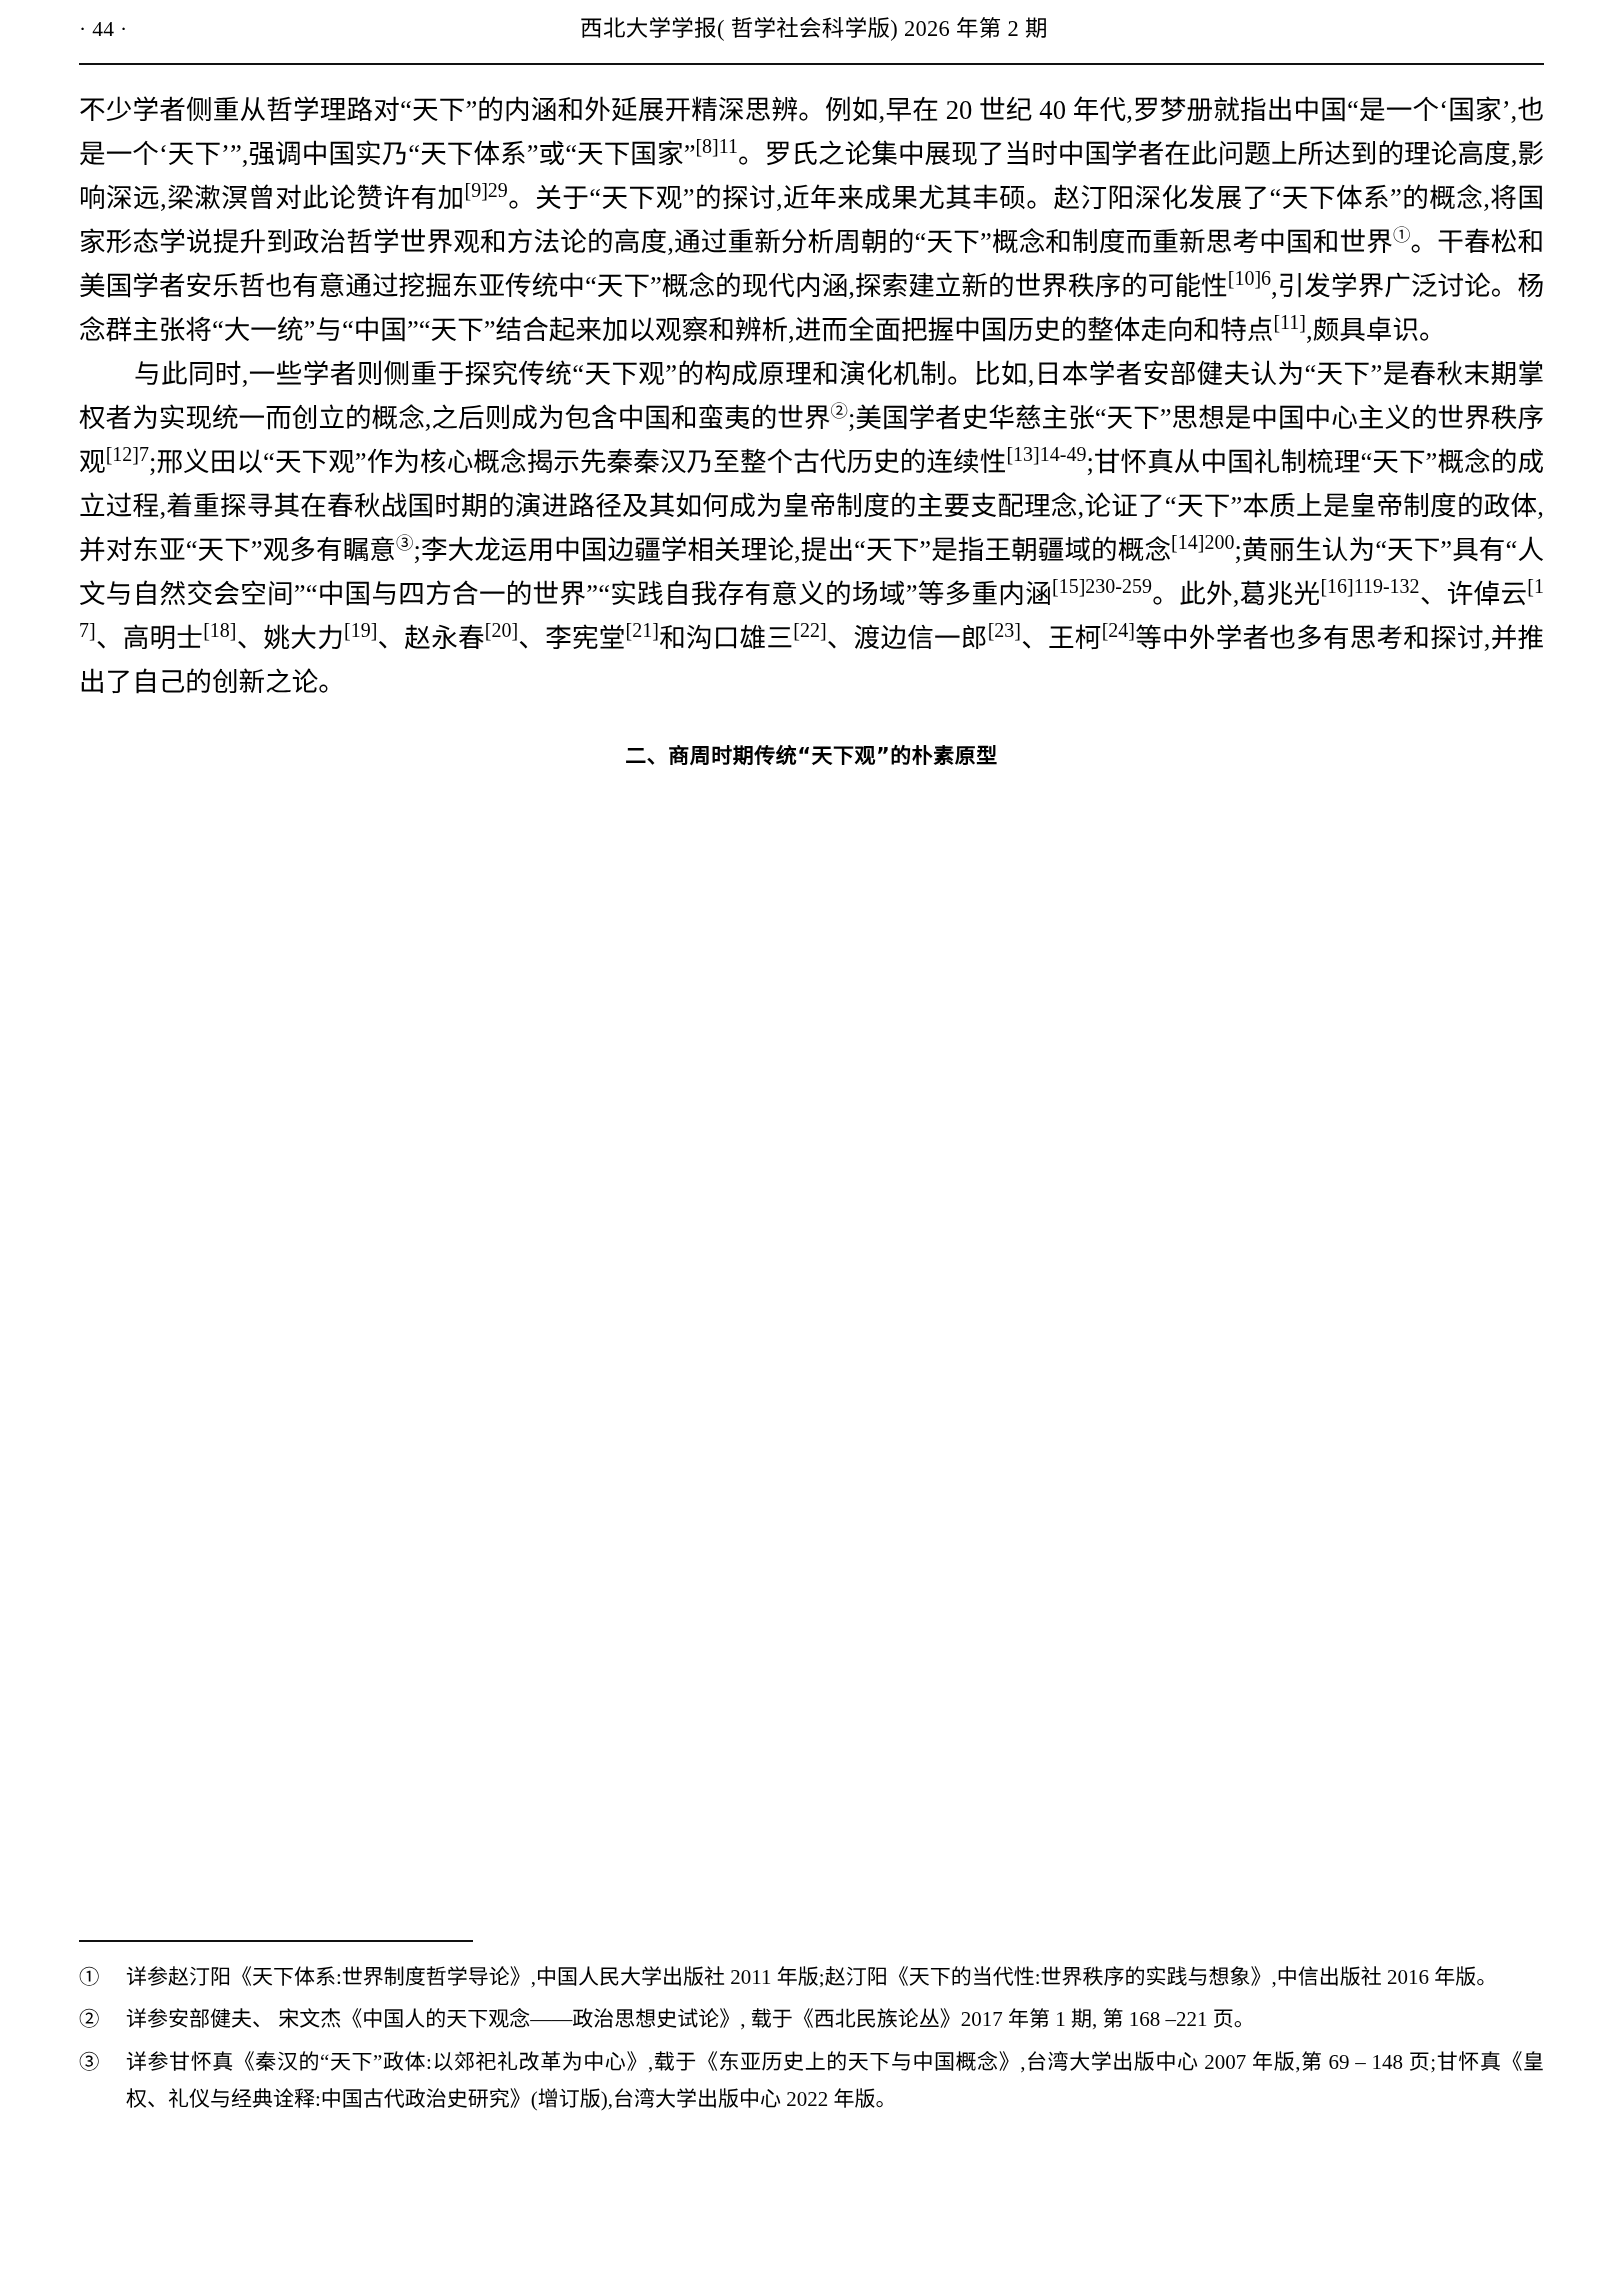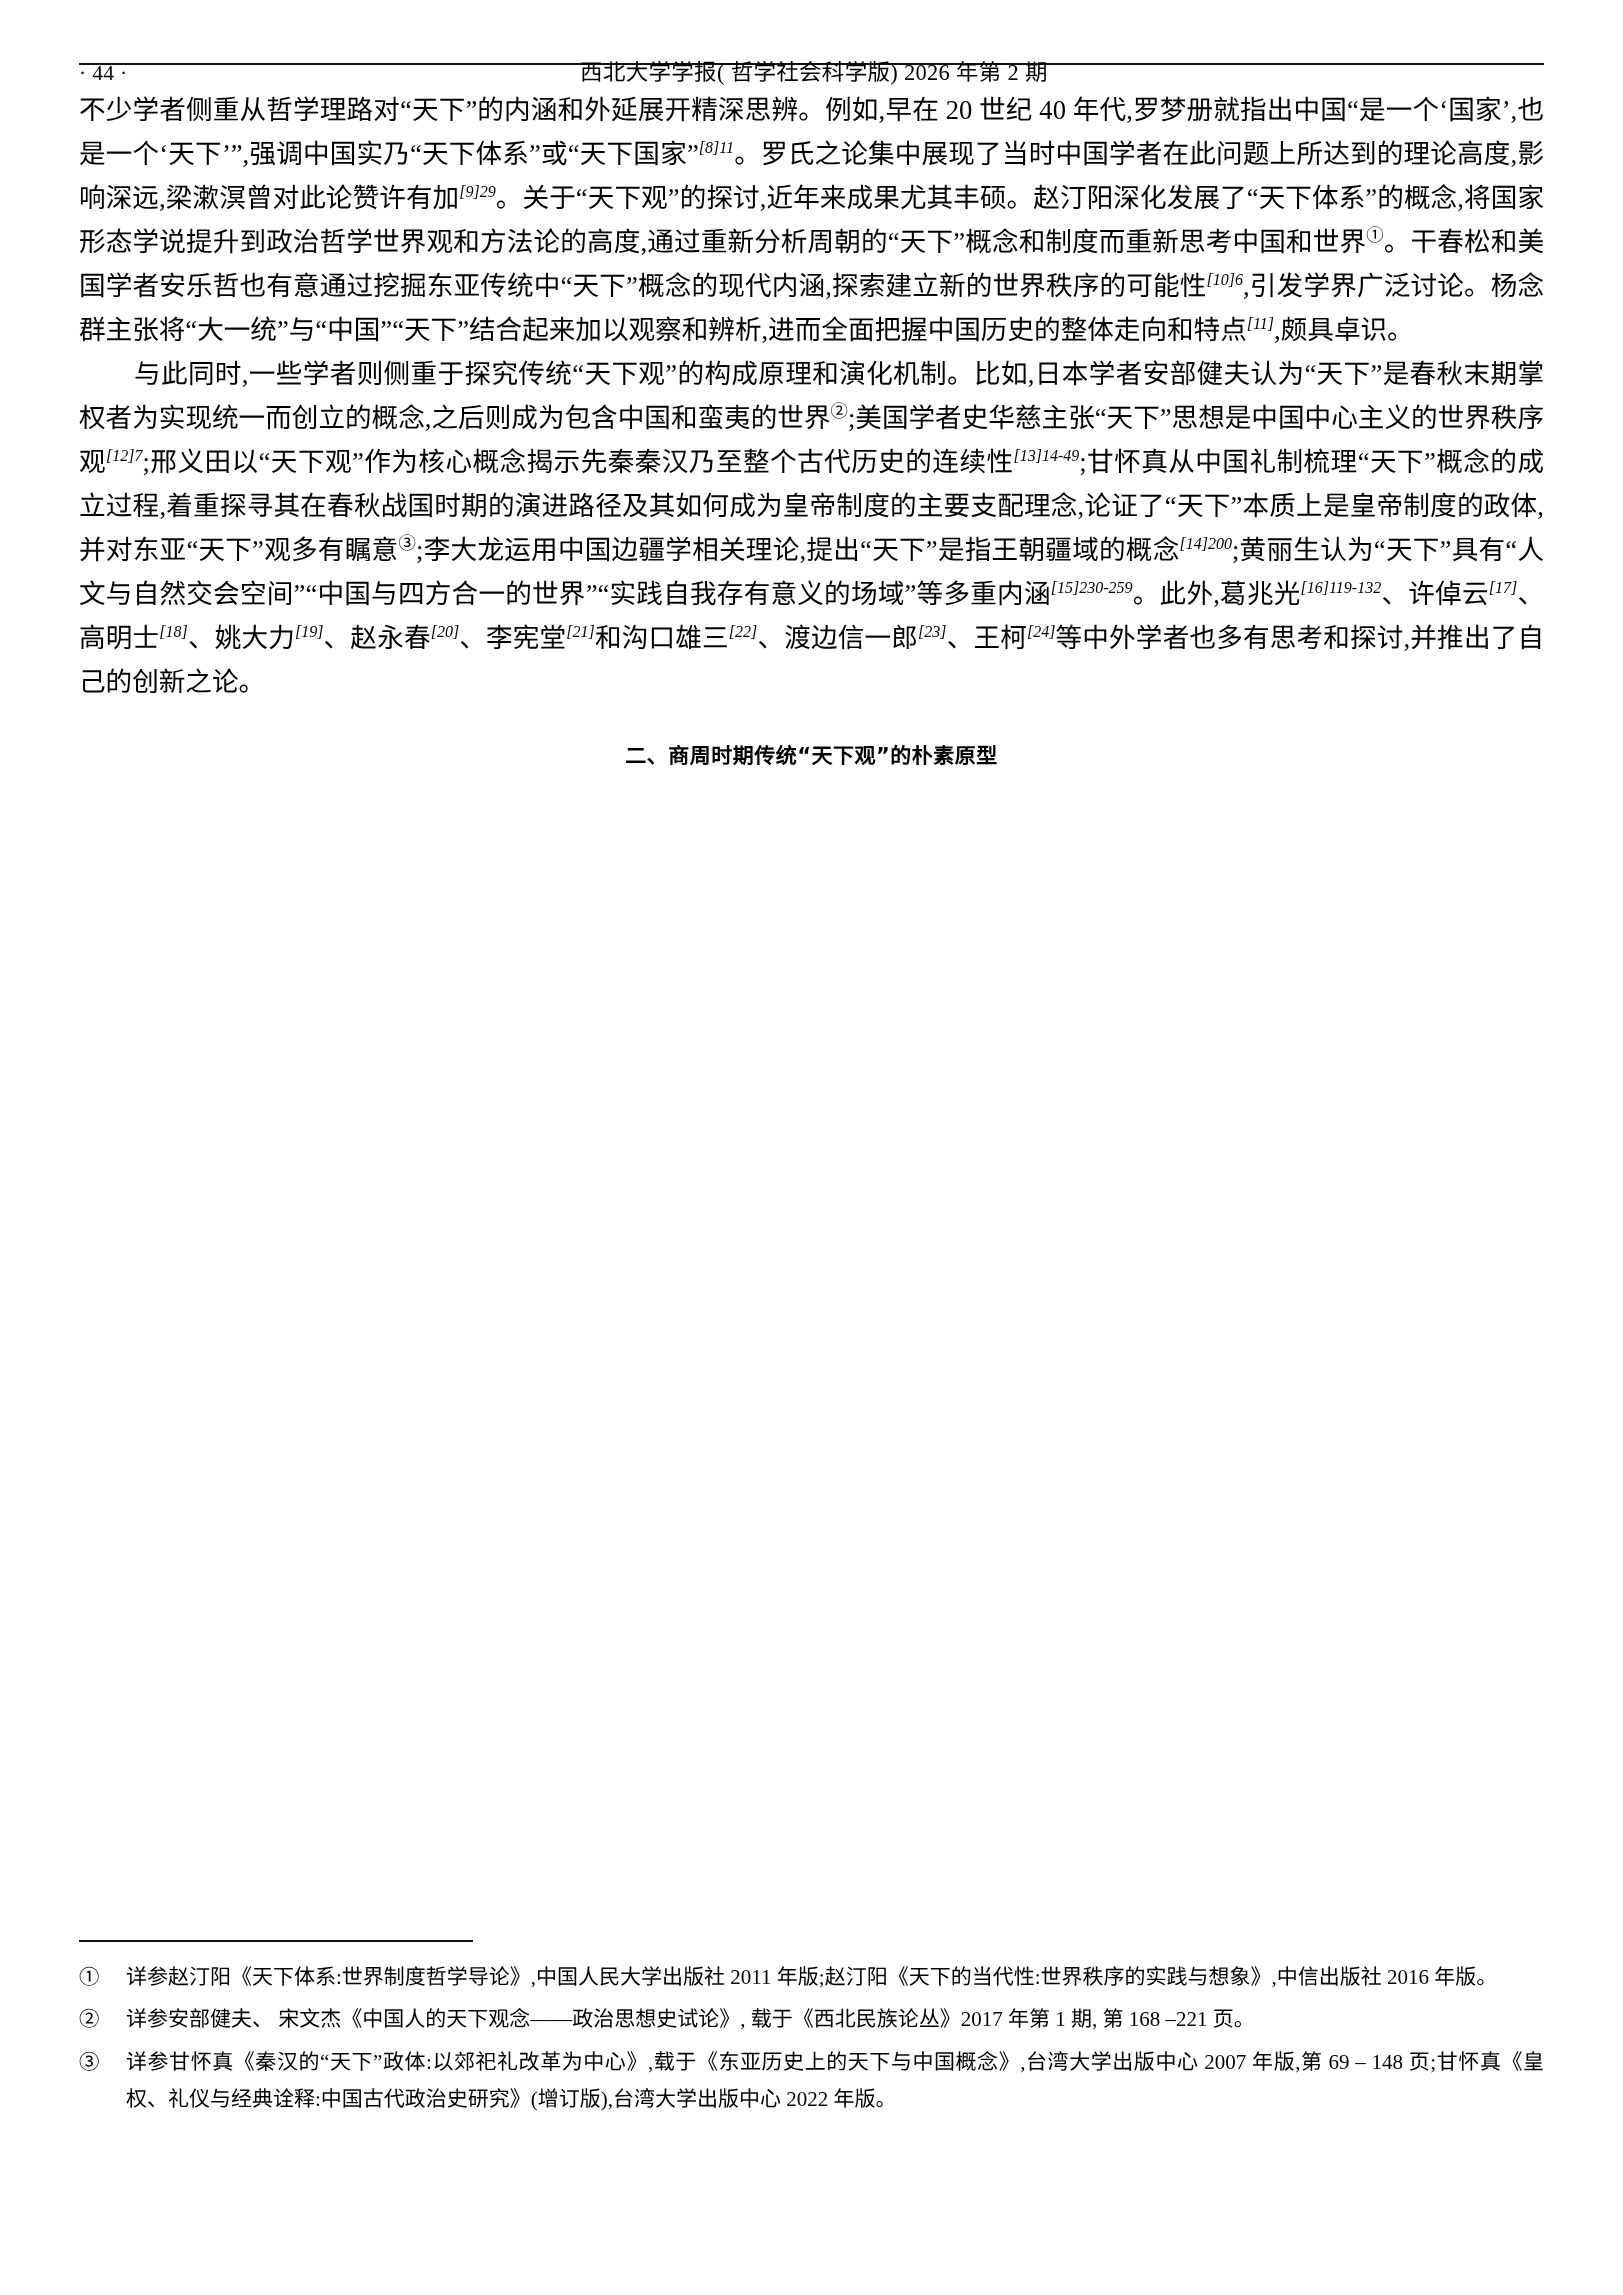--- a/index.html
+++ b/index.html
@@ -42,21 +42,20 @@
     flex: 0 0 123px;
     text-align: left;
     font-size: 21.5px;
   }
   .runhead .jtitle {
     flex: 1 1 auto;
     text-align: center;
     padding-right: 118px;
     font-size: 22.5px;
     white-space: nowrap;
-    margin-top: 44px;
   }
   .rule {
     border: 0;
     border-top: 2px solid #111;
     margin: 3.1px 0 0 0;
     width: 100%;
   }
 
   
   .body-area {
@@ -69,25 +68,24 @@
     text-align: justify;
     text-justify: inter-character;
     text-align-last: left;
     letter-spacing: 0px;
     word-break: break-all;
   }
   p.indent {
     text-indent: 55px;
   }
   sup.ref {
-    font-size: 16px;
+    font-size: 20px;
     vertical-align: super;
     line-height: 0;
     letter-spacing: 0;
-    font-style: italic;
   }
   sup.circ {
     font-size: 17.4px;
     vertical-align: super;
     line-height: 0;
   }
 
   
   h2.section-title {
     font-family: "DejaVu Sans", "Liberation Sans", sans-serif;

